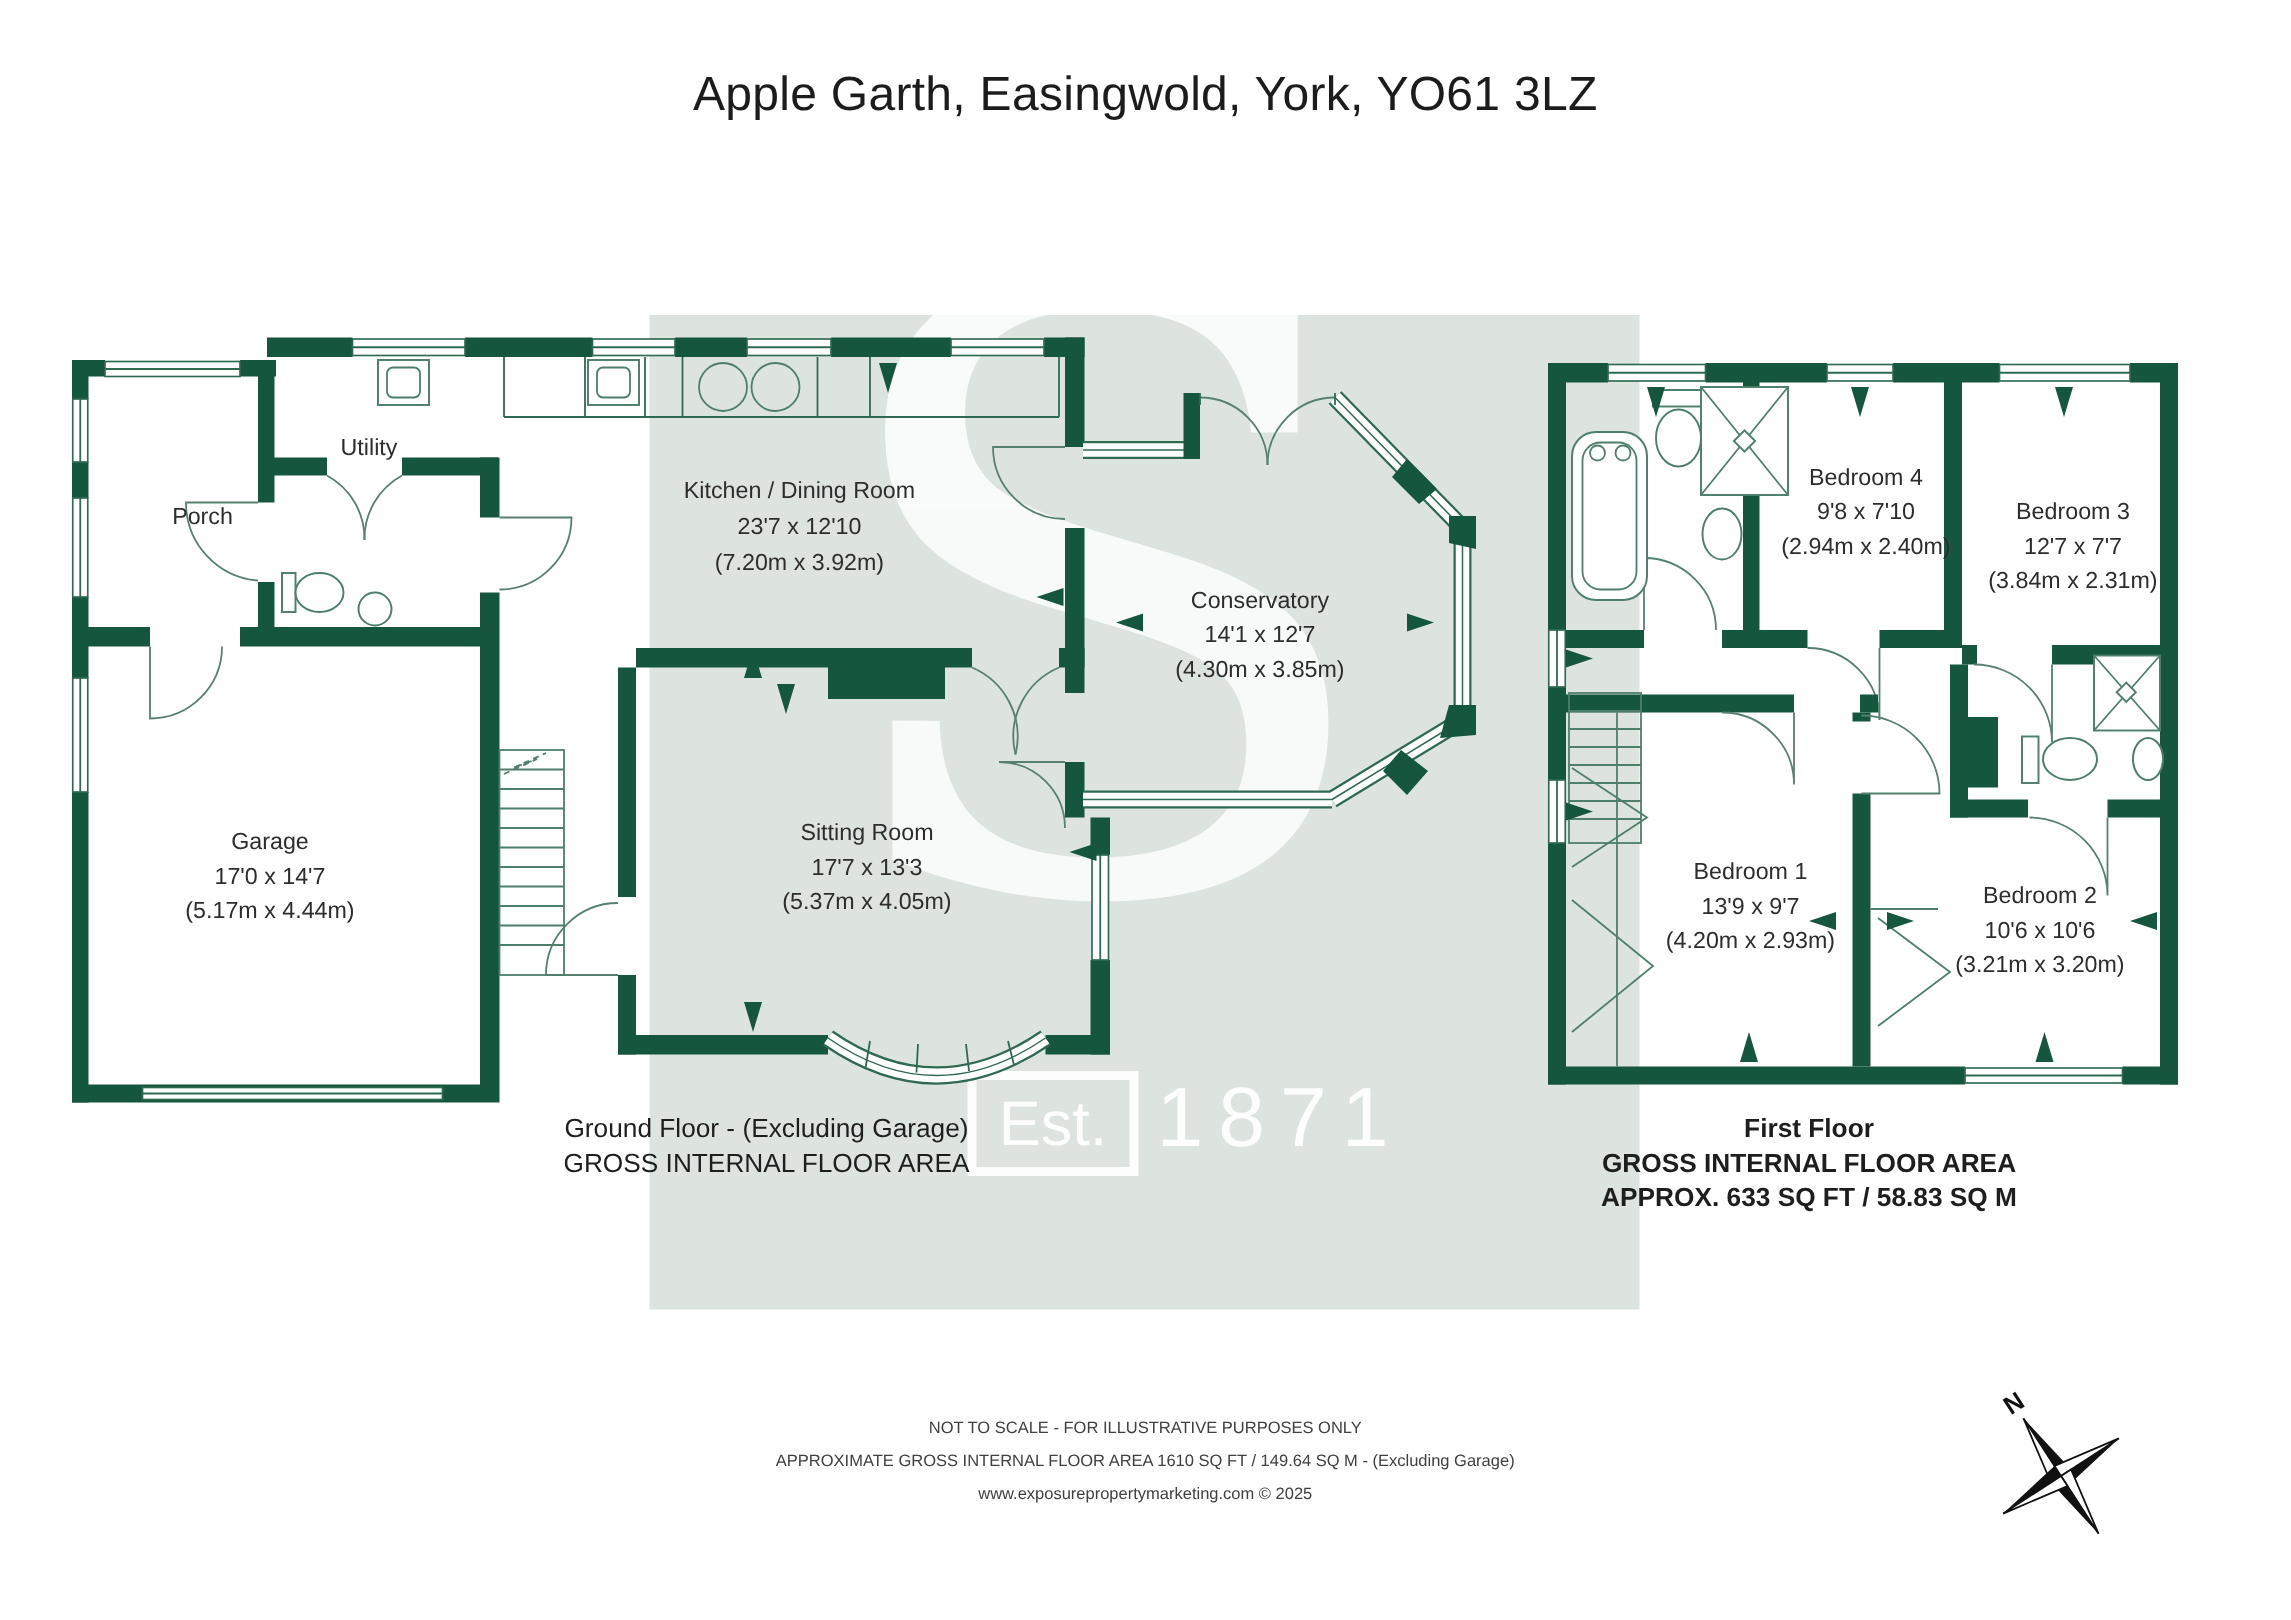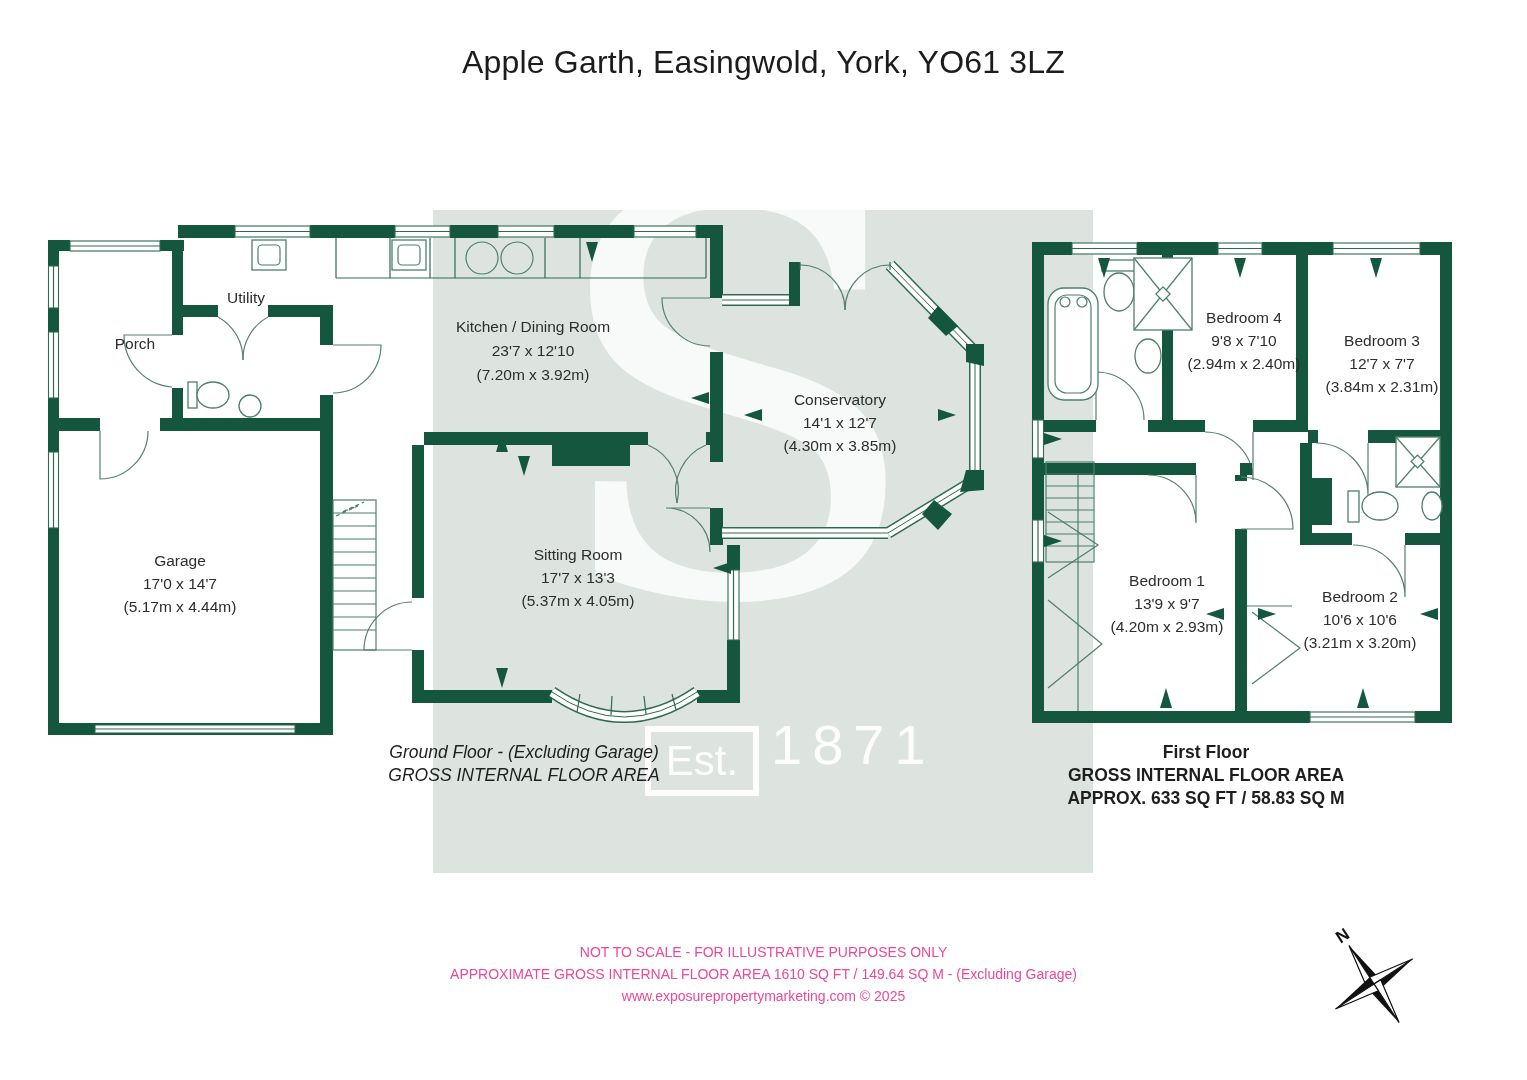--- a/index.html
+++ b/index.html
@@ -3,28 +3,28 @@
 <meta charset="utf-8">
 <style>
   html,body{margin:0;padding:0;background:#ffffff;}
   body{width:1527px;height:1080px;position:relative;overflow:hidden;
        font-family:"Liberation Sans","DejaVu Sans",sans-serif;color:#222;}
   .abs{position:absolute;}
   #title{left:0;top:44px;width:1527px;text-align:center;font-size:32px;color:#1c1c1c;letter-spacing:.2px;}
   #wm-band{left:433px;top:210px;width:660px;height:663px;background:#dde4e0;z-index:1;overflow:hidden;}
   #wm-s{position:absolute;left:110px;top:-90px;font-family:"DejaVu Serif",serif;
         font-size:560px;line-height:1;color:#ffffff;opacity:.82;font-weight:400;}
-  #wm-est{position:absolute;left:212px;top:516px;width:102px;height:58px;border:6px solid #fff;
+  #wm-est{position:absolute;left:212px;top:504px;width:102px;height:58px;border:6px solid #fff;
           color:#fff;font-size:42px;font-weight:300;display:flex;align-items:center;justify-content:center;opacity:.95;}
   #wm-year{position:absolute;left:338px;top:502px;color:#fff;font-size:56px;font-weight:400;letter-spacing:10px;opacity:.95;}
   #plan{left:0;top:0;z-index:3;}
   .cap{z-index:4;text-align:center;font-size:17.5px;color:#1e1e1e;line-height:23px;}
-  #cap-gf{left:304px;top:741px;width:440px;font-style:italic;}
+  #cap-gf{left:291px;top:741px;width:440px;}
   #cap-ff{left:986px;top:741px;width:440px;font-weight:bold;}
-  #footer{left:0;top:941px;width:1527px;text-align:center;z-index:4;font-size:14px;color:#ec4899;line-height:22px;}
+  #footer{left:0;top:941px;width:1527px;text-align:center;z-index:4;font-size:11px;color:#404040;line-height:22px;}
   #compass{left:1308px;top:908px;z-index:4;}
   svg text.rm{font-family:"Liberation Sans","DejaVu Sans",sans-serif;font-size:15.5px;fill:#2d2d2d;text-anchor:middle;}
   .wall{fill:#15573e;}
   .hl{stroke:#2e6a52;stroke-width:1.2;fill:none;}
   .win{fill:#ffffff;stroke:#2e6a52;stroke-width:1.1;}
   .fx{stroke:#4d7f6b;stroke-width:1.3;fill:#ffffff;}
   .fxl{stroke:#4d7f6b;stroke-width:1.2;fill:none;}
   .arc{stroke:#56816f;stroke-width:1.2;fill:none;}
   .arrow{fill:#15573e;}
   .wedge{fill:#15573e;}

